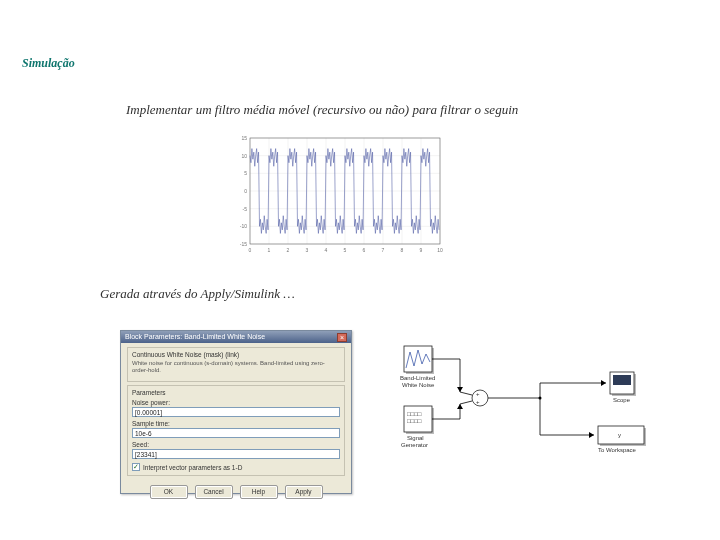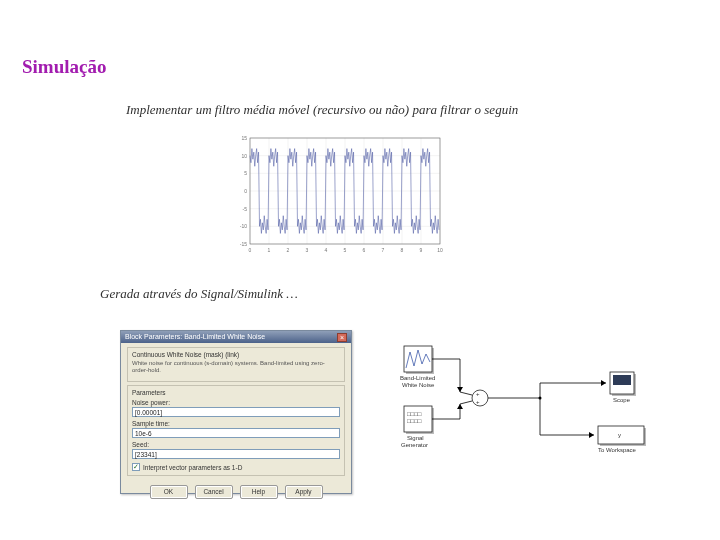--- a/index.html
+++ b/index.html
@@ -8,24 +8,25 @@
     height: 540px;
     background: #fff;
     font-family: Georgia, 'Times New Roman', serif;
     position: relative;
     overflow: hidden;
   }
   .heading {
     position: absolute;
     top: 56px;
     left: 22px;
-    font-size: 19px;
+    font-size: 12px;
     font-weight: bold;
-    color: #a21caf;
+    color: #0f766e;
     font-family: Georgia, serif;
+    font-style: italic;
   }
   .subtext1 {
     position: absolute;
     top: 102px;
     left: 120px;
     font-size: 13px;
     color: #303030;
     font-style: italic;
     font-family: Georgia, 'Comic Sans MS', cursive;
     white-space: nowrap;
@@ -201,21 +202,21 @@
       <text class="axis-label-tiny" x="98" y="122" text-anchor="middle">4</text>
       <text class="axis-label-tiny" x="117" y="122" text-anchor="middle">5</text>
       <text class="axis-label-tiny" x="136" y="122" text-anchor="middle">6</text>
       <text class="axis-label-tiny" x="155" y="122" text-anchor="middle">7</text>
       <text class="axis-label-tiny" x="174" y="122" text-anchor="middle">8</text>
       <text class="axis-label-tiny" x="193" y="122" text-anchor="middle">9</text>
       <text class="axis-label-tiny" x="212" y="122" text-anchor="middle">10</text>
     </svg>
 </div>
 
-<div class="subtext2">Gerada através do Signal/Simulink …</div>
+<div class="subtext2">Gerada através do Apply/Simulink …</div>
 
 <div class="lower">
 
   <div class="dialog">
     <div class="titlebar">
       <span>Block Parameters: Band-Limited White Noise</span>
       <span class="close">×</span>
     </div>
     <div class="body">
       <div class="group">

